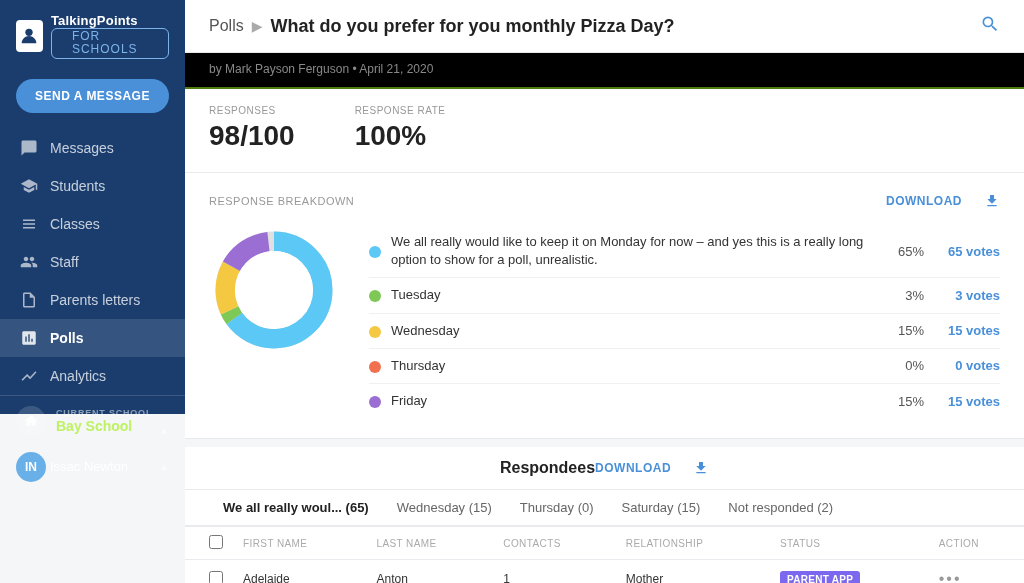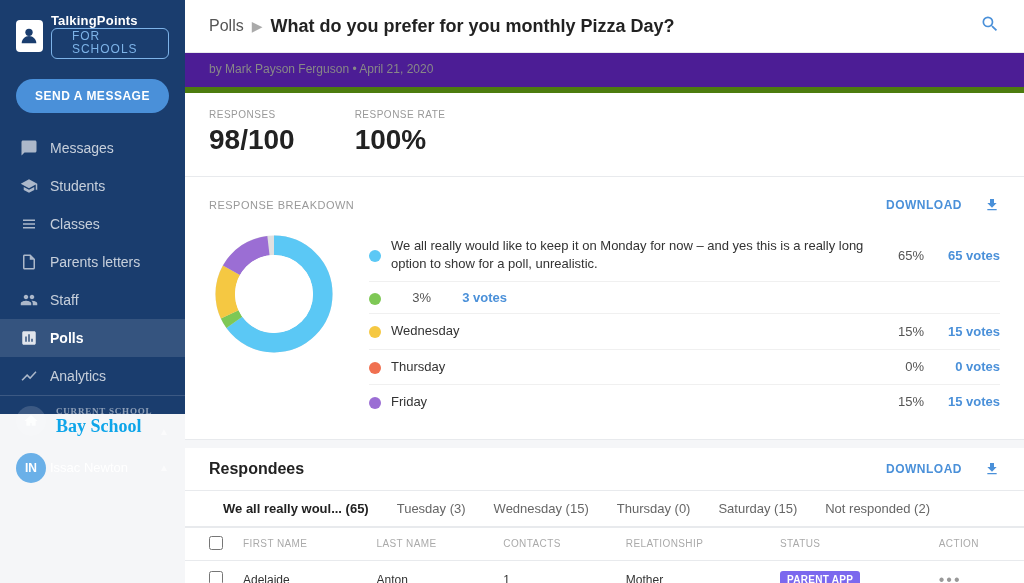--- a/index.html
+++ b/index.html
@@ -53,27 +53,26 @@
     .nav-item.active { background: rgba(255,255,255,0.12); color: white; font-weight: 600; }
     .nav-icon { width: 18px; height: 18px; opacity: 0.85; flex-shrink: 0; }
 
     .sidebar-footer {
       border-top: 1px solid rgba(255,255,255,0.15);
     }
     .current-school-section {
       padding: 10px 16px 8px;
       display: flex; align-items: flex-end; justify-content: space-between;
       cursor: pointer;
-      font-family: Liberation Serif, serif;
     }
     .current-school-inner { display: flex; align-items: center; gap: 10px; }
     .school-icon { width: 30px; height: 30px; background: rgba(255,255,255,0.15); border-radius: 50%; display: flex; align-items: center; justify-content: center; }
     .school-text { display: flex; flex-direction: column; }
     .school-label { font-size: 9px; color: rgba(255,255,255,0.5); text-transform: uppercase; letter-spacing: 0.8px; font-weight: 600; }
-    .school-name { font-size: 18px; color: #0ea5e9; font-weight: 600; }
+    .school-name { font-size: 14px; color: #bef264; font-weight: 600; }
     .chevron-up { font-size: 10px; color: rgba(255,255,255,0.6); }
 
     .user-section {
       padding: 8px 16px 10px;
       display: flex; align-items: center; justify-content: space-between;
       cursor: pointer;
     }
     .user-inner { display: flex; align-items: center; gap: 4px; }
     .user-avatar { width: 30px; height: 30px; border-radius: 50%; background: #6ab0e8; display: flex; align-items: center; justify-content: center; font-size: 12px; color: white; font-weight: 600; overflow: hidden; }
     .user-name { font-size: 13px; color: white; font-weight: 500; }
@@ -94,23 +93,23 @@
       border-bottom: 1px solid #e8eaed;
       display: flex; align-items: center; justify-content: space-between;
     }
     .breadcrumb { display: flex; align-items: center; gap: 8px; }
     .breadcrumb-polls { font-size: 16px; color: #555; }
     .breadcrumb-arrow { color: #aaa; font-size: 14px; }
     .breadcrumb-title { font-size: 18px; font-weight: 700; color: #222; }
     .search-icon-btn { cursor: pointer; color: #4a90d9; }
 
     .page-meta {
-      background: #4c1d95;
+      background: #000000;
       padding: 6px 24px 10px;
-      border-bottom: 6px solid #4d7c0f;
+      border-bottom: 2px solid #4d7c0f;
     }
     .page-meta-text { font-size: 12px; color: #888; }
 
     
     .stats-row {
       background: white;
       padding: 16px 24px 20px;
       display: flex; gap: 60px;
       border-bottom: 1px solid #e8eaed;
     }
@@ -139,21 +138,21 @@
     .options-table { flex: 1; }
     .option-row { display: flex; align-items: center; padding: 8px 0; border-bottom: 1px solid #f0f0f0; }
     .option-row:last-child { border-bottom: none; }
     .option-dot { width: 12px; height: 12px; border-radius: 50%; margin-top: 2px; flex-shrink: 0; margin-right: 10px; }
     .option-text { flex: 1; font-size: 13px; color: #333; line-height: 1.4; }
     .option-pct { font-size: 13px; color: #555; min-width: 40px; text-align: right; margin-right: 16px; }
     .option-votes { font-size: 13px; color: #4a90d9; font-weight: 600; min-width: 60px; text-align: right; cursor: pointer; }
 
     
     .respondees-section { background: white; margin-top: 8px; }
-    .respondees-header { padding: 12px 24px; display: flex; align-items: center; justify-content: space-between; border-bottom: 1px solid #e8eaed; }
+    .respondees-header { padding: 12px 24px; display: flex; align-items: center; justify-content: center; border-bottom: 1px solid #e8eaed; }
     .respondees-title { font-size: 16px; font-weight: 700; color: #222; }
 
     
     .tabs-row { display: flex; padding: 0 24px; border-bottom: 2px solid #e8eaed; background: white; overflow-x: auto; align-items: flex-end; }
     .tab { padding: 10px 14px; font-size: 13px; color: #666; cursor: pointer; white-space: nowrap; border-bottom: 2px solid transparent; margin-bottom: -2px; }
     .tab.active { color: #222; font-weight: 700; border-bottom: 2px solid #1a3d6e; }
 
     
     .respondees-table { width: 100%; border-collapse: collapse; background: white; font-size: 12px; }
     .respondees-table th { padding: 8px 10px; text-align: left; font-size: 10px; color: #aaa; text-transform: uppercase; letter-spacing: 0.4px; border-bottom: 1px solid #e8eaed; background: white; font-weight: 500; }
@@ -202,30 +201,30 @@
 
     <div class="nav-item">
       <svg class="nav-icon" viewBox="0 0 24 24" fill="currentColor">
           <path d="M4 6h16v2H4zm0 5h16v2H4zm0 5h16v2H4z"></path>
         </svg>
       <span>Classes</span>
     </div>
 
     <div class="nav-item">
       <svg class="nav-icon" viewBox="0 0 24 24" fill="currentColor">
+          <path d="M16 11c1.66 0 2.99-1.34 2.99-3S17.66 5 16 5c-1.66 0-3 1.34-3 3s1.34 3 3 3zm-8 0c1.66 0 2.99-1.34 2.99-3S9.66 5 8 5C6.34 5 5 6.34 5 8s1.34 3 3 3zm0 2c-2.33 0-7 1.17-7 3.5V19h14v-2.5c0-2.33-4.67-3.5-7-3.5zm8 0c-.29 0-.62.02-.97.05 1.16.84 1.97 1.97 1.97 3.45V19h6v-2.5c0-2.33-4.67-3.5-7-3.5z"></path>
+        </svg>
+      <span>Staff</span>
+    </div>
+
+    <div class="nav-item">
+      <svg class="nav-icon" viewBox="0 0 24 24" fill="currentColor">
           <path d="M14 2H6c-1.1 0-2 .9-2 2v16c0 1.1.9 2 2 2h12c1.1 0 2-.9 2-2V8l-6-6zm4 18H6V4h7v5h5v11z"></path>
         </svg>
       <span>Parents letters</span>
-    </div>
-
-    <div class="nav-item">
-      <svg class="nav-icon" viewBox="0 0 24 24" fill="currentColor">
-          <path d="M16 11c1.66 0 2.99-1.34 2.99-3S17.66 5 16 5c-1.66 0-3 1.34-3 3s1.34 3 3 3zm-8 0c1.66 0 2.99-1.34 2.99-3S9.66 5 8 5C6.34 5 5 6.34 5 8s1.34 3 3 3zm0 2c-2.33 0-7 1.17-7 3.5V19h14v-2.5c0-2.33-4.67-3.5-7-3.5zm8 0c-.29 0-.62.02-.97.05 1.16.84 1.97 1.97 1.97 3.45V19h6v-2.5c0-2.33-4.67-3.5-7-3.5z"></path>
-        </svg>
-      <span>Staff</span>
     </div>
 
     <div class="nav-item active">
       <svg class="nav-icon" viewBox="0 0 24 24" fill="currentColor">
           <path d="M19 3H5c-1.1 0-2 .9-2 2v14c0 1.1.9 2 2 2h14c1.1 0 2-.9 2-2V5c0-1.1-.9-2-2-2zM9 17H7v-7h2v7zm4 0h-2V7h2v10zm4 0h-2v-4h2v4z"></path>
         </svg>
       <span>Polls</span>
     </div>
 
     <div class="nav-item">
@@ -323,20 +322,21 @@
 
       <div class="options-table" id="options-table-container">
       <div class="option-row">
     <div class="option-dot" style="background:#5bc8f5"></div>
     <div class="option-text">We all really would like to keep it on Monday for now – and yes this is a really long option to show for a poll, unrealistic.</div>
     <div class="option-pct">65%</div>
     <div class="option-votes">65 votes</div>
   </div>
           <div class="option-row">
     <div class="option-dot" style="background:#7ec855"></div>
+    <div class="option-text">Tuesday</div>
     <div class="option-pct">3%</div>
     <div class="option-votes">3 votes</div>
   </div>
           <div class="option-row">
     <div class="option-dot" style="background:#f5c842"></div>
     <div class="option-text">Wednesday</div>
     <div class="option-pct">15%</div>
     <div class="option-votes">15 votes</div>
   </div>
           <div class="option-row">
@@ -361,21 +361,20 @@
       <div class="download-btn">
         <span>DOWNLOAD</span>
         <svg width="16" height="16" viewBox="0 0 24 24" fill="#4a90d9">
             <path d="M19 9h-4V3H9v6H5l7 7 7-7zm-14 9v2h14v-2H5z"></path>
           </svg>
       </div>
     </div>
 
     <div class="tabs-row" id="tabs-container">
         <div class="tab active">We all really woul... (65)</div>
-        <div class="tab">Tuesday (3)</div>
         <div class="tab">Wednesday (15)</div>
         <div class="tab">Thursday (0)</div>
         <div class="tab">Saturday (15)</div>
         <div class="tab">Not responded (2)</div>
       </div>
 
     <table class="respondees-table">
       <thead>
         <tr>
           <th><input type="checkbox" style=""></th>

